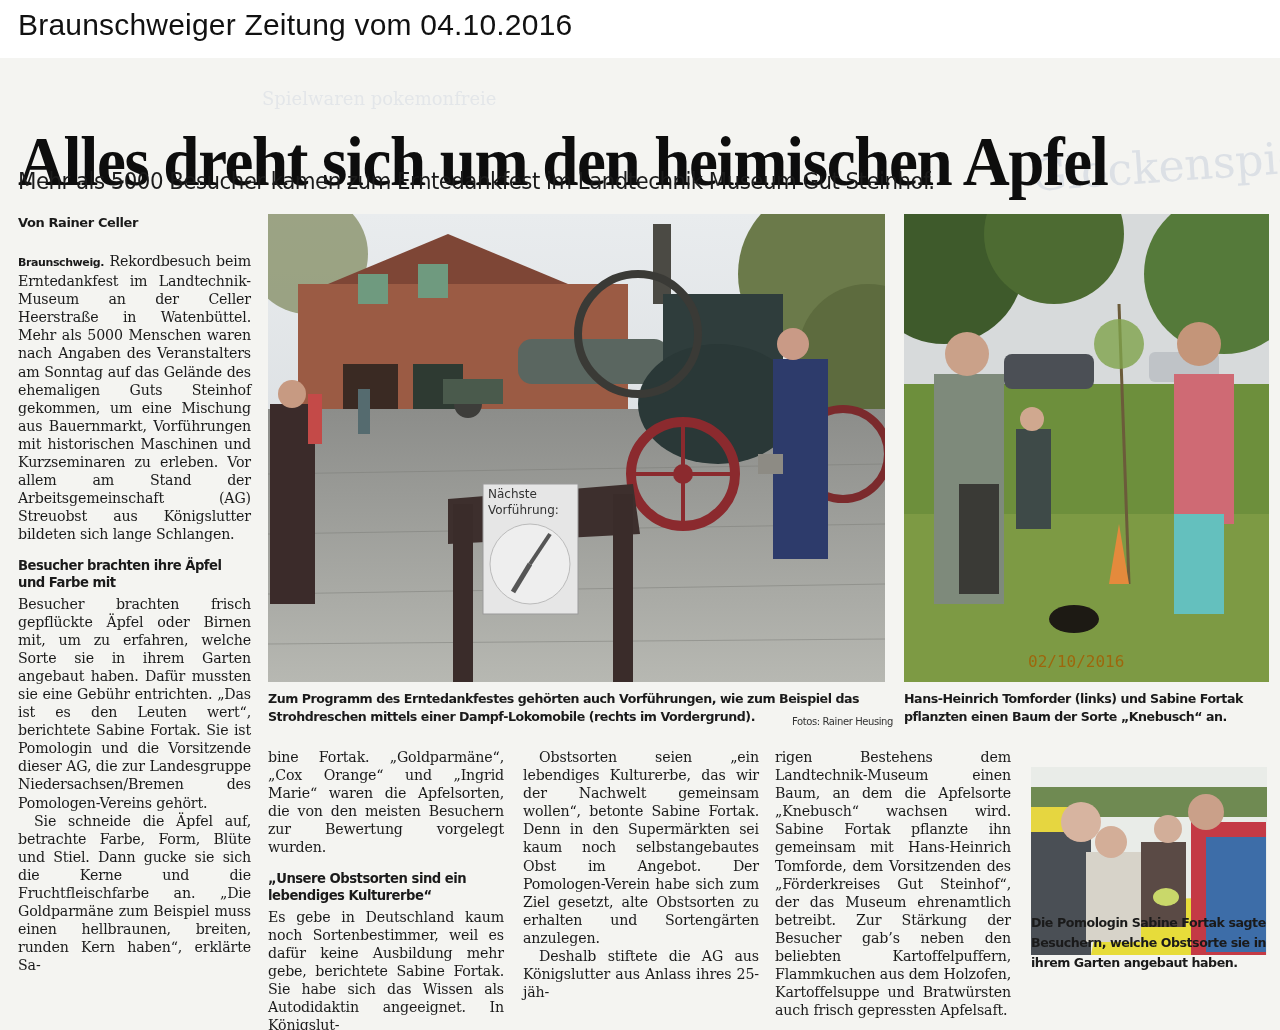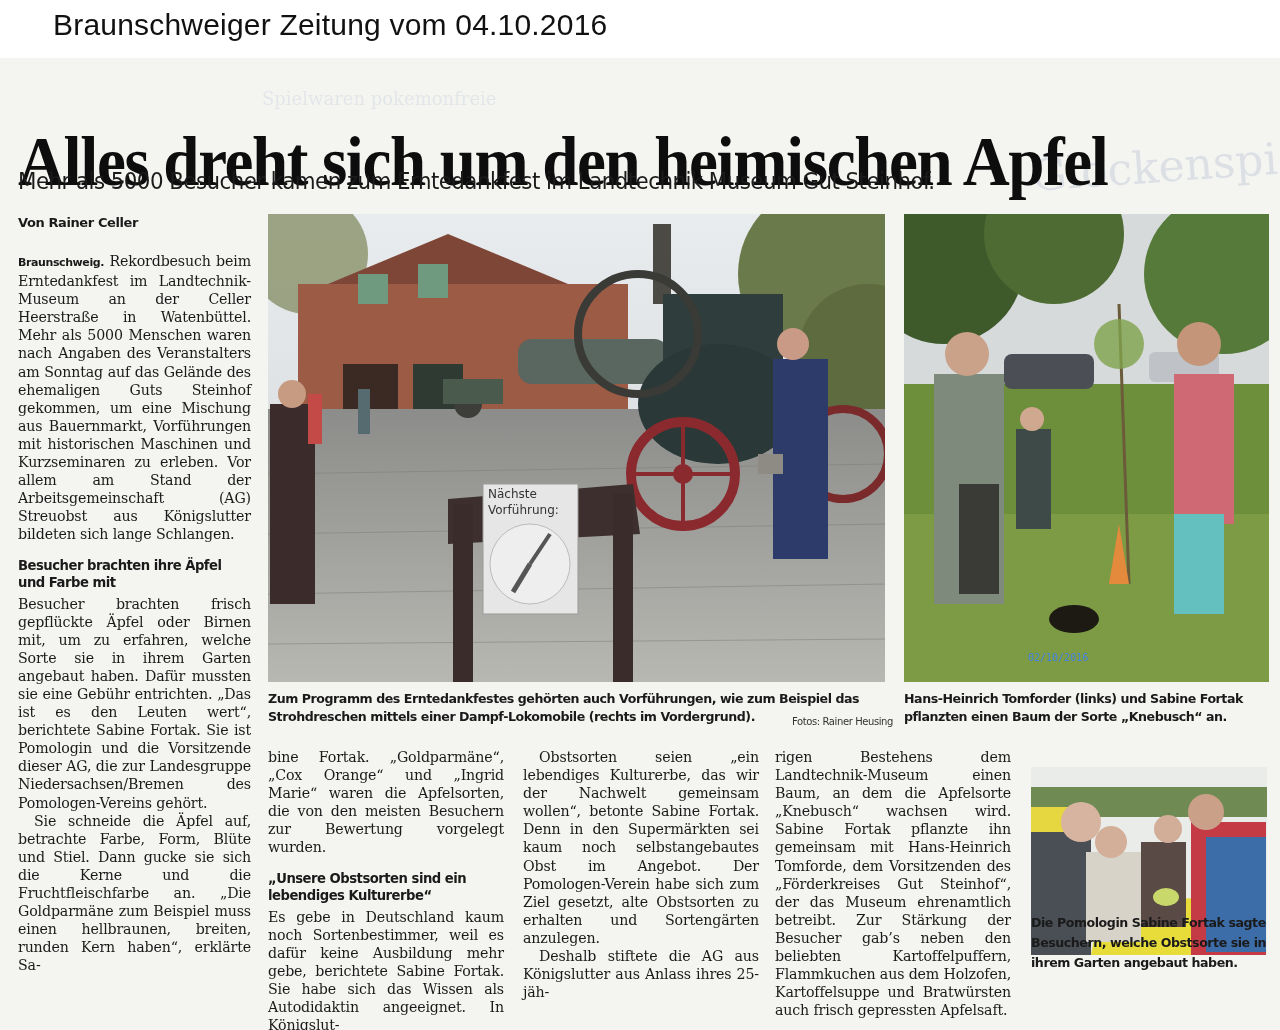--- a/index.html
+++ b/index.html
@@ -9,21 +9,21 @@
     font-family: "DejaVu Serif", serif;
     color: #1a1a1a;
   }
   .header-band {
     position: absolute; left: 0; top: 0; width: 1280px; height: 58px;
     background: #ffffff;
   }
   .source-line {
     position: absolute; left: 18px; top: 8px;
     font-family: "Liberation Sans", sans-serif;
-    font-size: 30px; color: #111; letter-spacing: 0.2px; white-space: nowrap; margin-left: 35px;
+    font-size: 30px; color: #111; letter-spacing: 0.2px; white-space: nowrap;
   }
   .paper {
     position: absolute; left: 0; top: 58px; width: 1280px; height: 972px;
     background: #f4f4f1;
   }
   .ghost {
     position: absolute; color: #d8dde4; font-family: "DejaVu Serif", serif;
     white-space: nowrap; opacity: 0.85;
   }
   .headline {
@@ -60,21 +60,21 @@
   .caption {
     position: absolute; font-family: "DejaVu Sans", sans-serif; font-weight: bold;
     font-size: 12.6px; line-height: 18px; letter-spacing: -0.45px;
   }
   .credit {
     position: absolute; font-family: "DejaVu Sans", sans-serif;
     font-size: 10px; letter-spacing: -0.4px; color: #333; white-space: nowrap;
   }
   .datestamp {
     position: absolute; font-family: "DejaVu Sans Mono", monospace;
-    font-size: 10px; color: #3b82f6; white-space: nowrap; opacity: 0.9;
+    font-size: 16px; color: #a16207; white-space: nowrap; opacity: 0.9;
   }
   .sign-text {
     position: absolute; font-family: "DejaVu Sans", sans-serif;
     font-size: 12px; color: #333; text-align: left; line-height: 16px;
   }
 </style>
 </head>
 <body>
 
 <div class="header-band">

